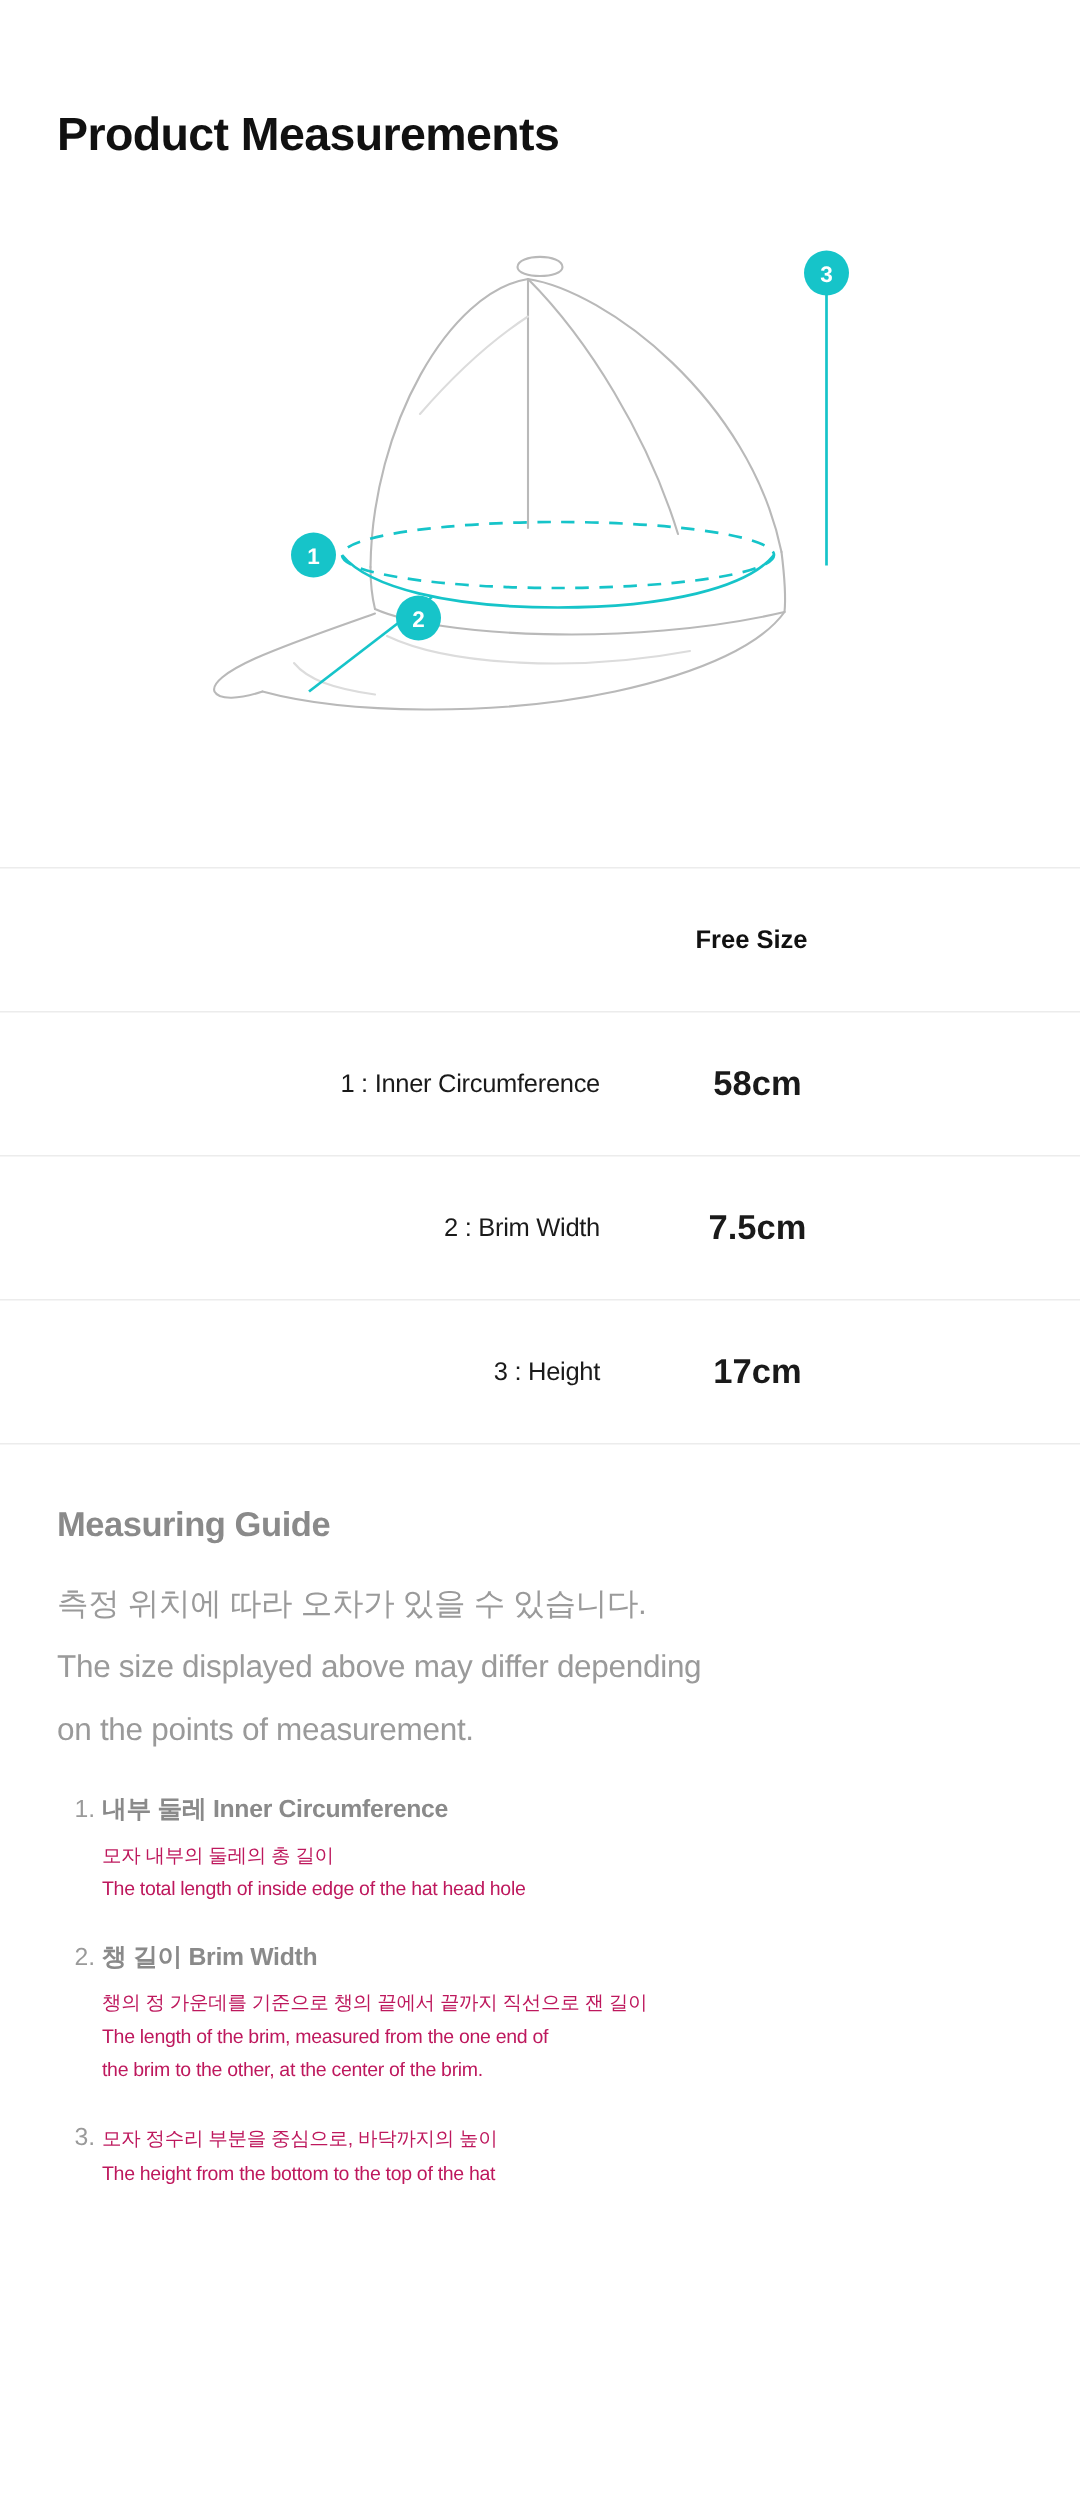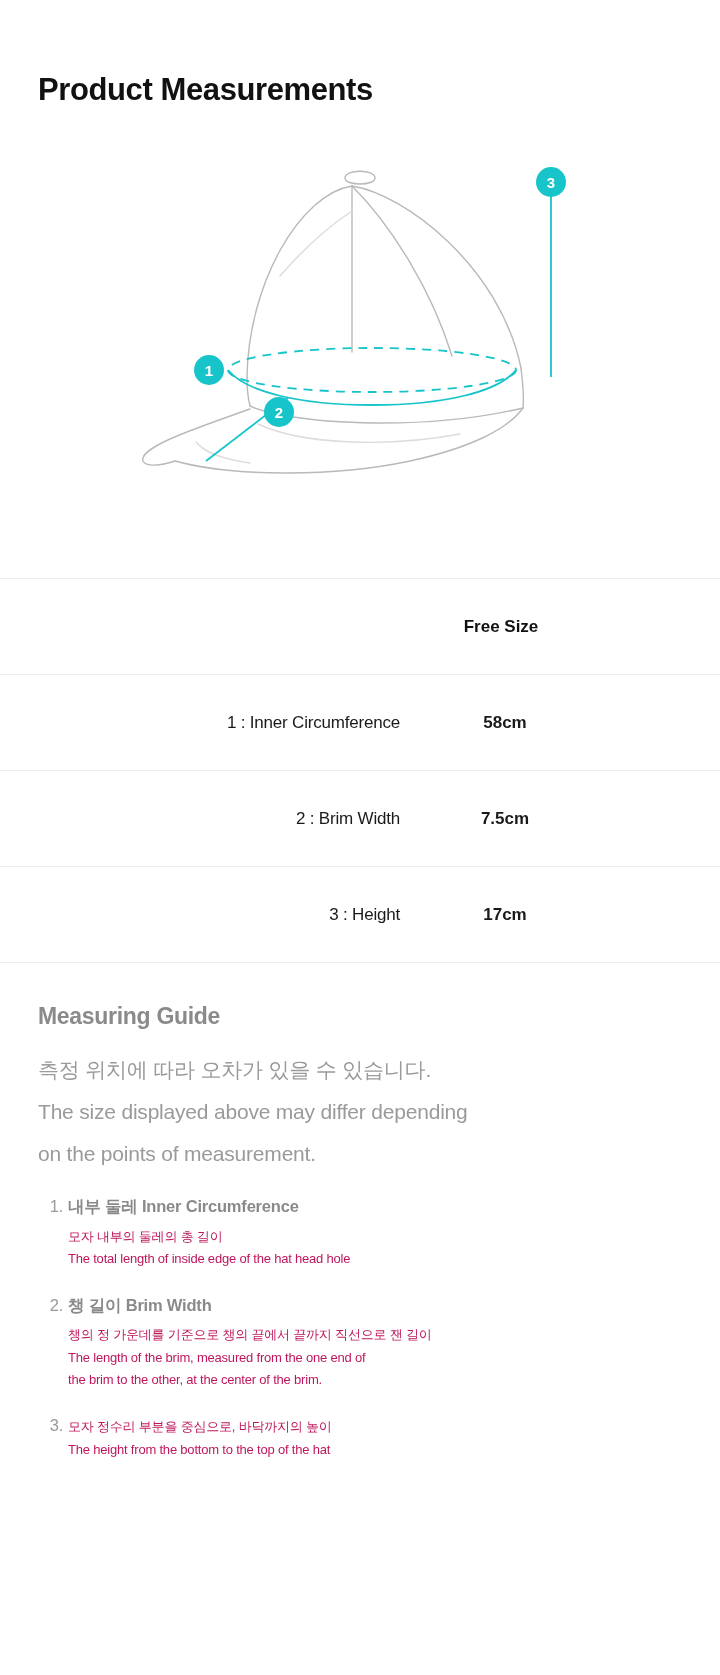--- a/index.html
+++ b/index.html
@@ -70,21 +70,21 @@
     text-align: right;
     padding-left: 38px;
     font-size: 17px;
     font-weight: normal;
     color: #1a1a1a;
     letter-spacing: -0.2px;
   }
   .size-table .col-value {
     text-align: left;
     padding-left: 0;
-    font-size: 17px;
+    font-size: 23px;
     color: #1a1a1a;
   }
   .size-table thead th.col-value {
     font-weight: bold;
     font-size: 17px;
     color: #111111;
     text-align: center;
     padding-right: 118px;
   }
   .size-table tbody td.col-value {

